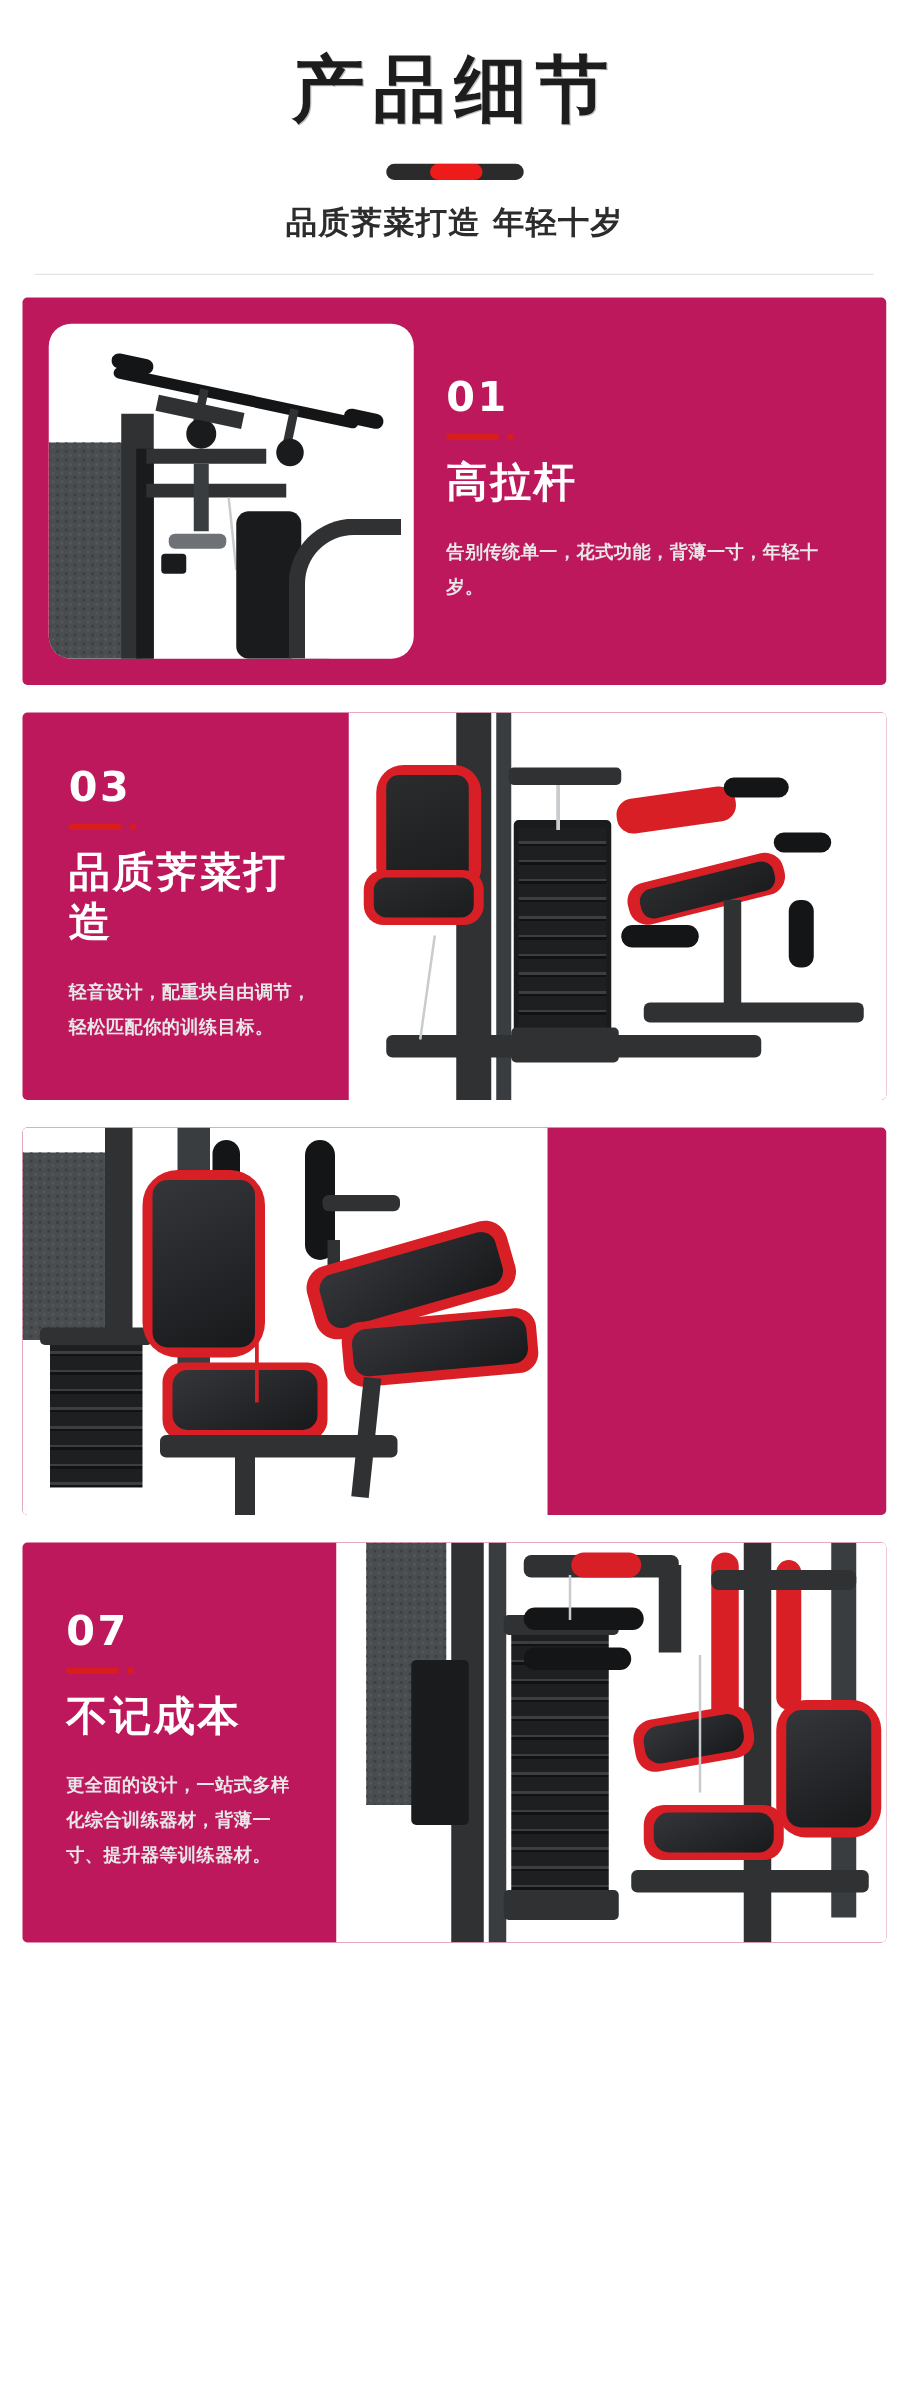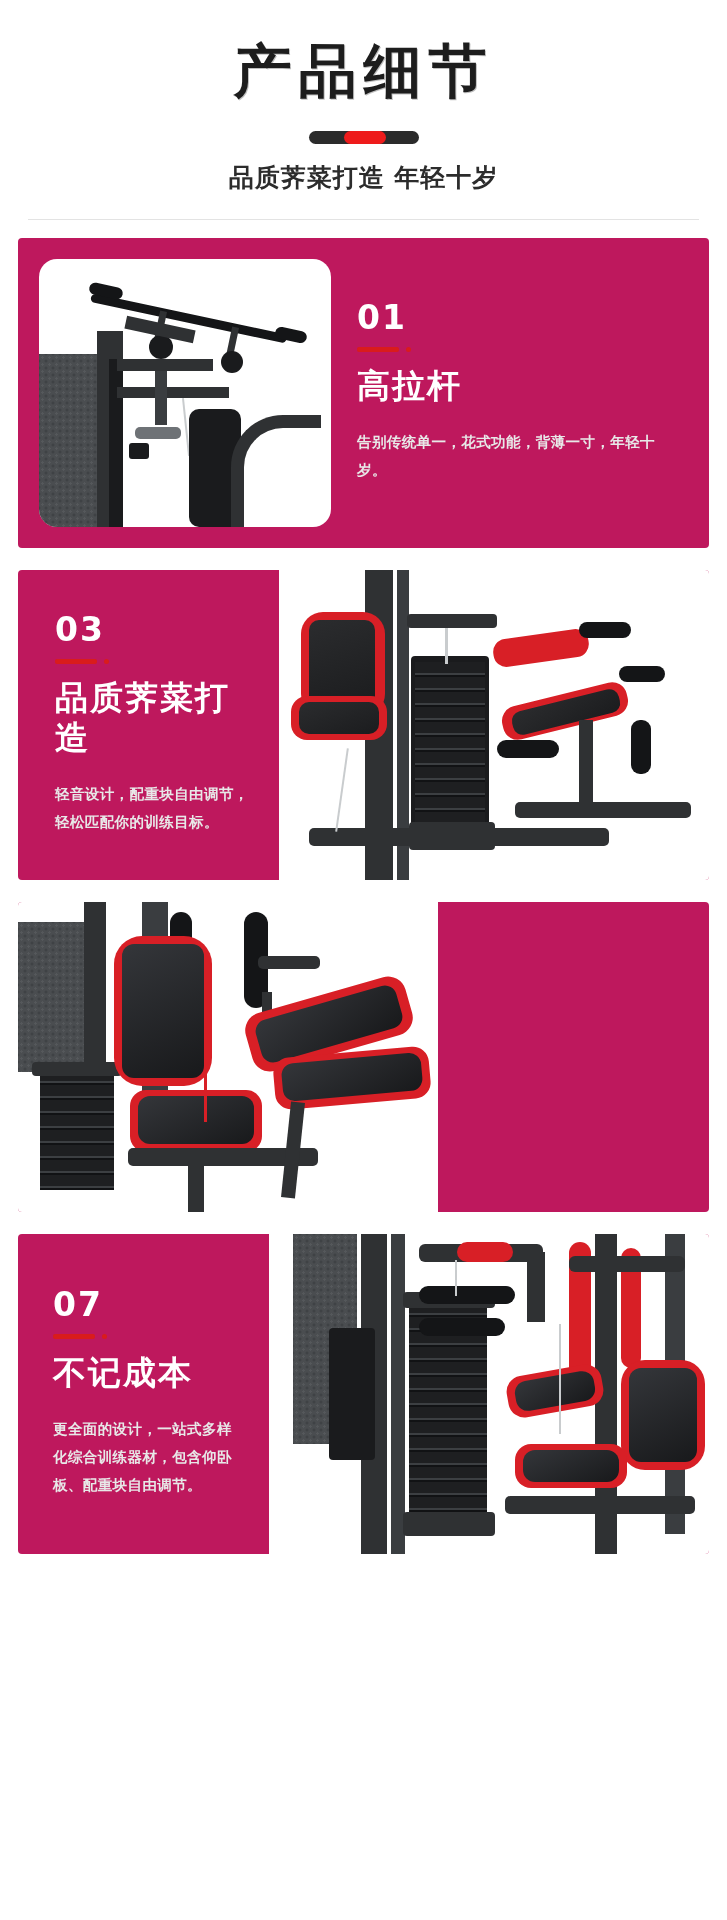--- a/index.html
+++ b/index.html
@@ -313,18 +313,18 @@
         <div class="ph cable" style="left:290px;top:90px;width:2px;height:110px;"></div>
         <div class="ph cable" style="left:186px;top:26px;width:2px;height:36px;"></div>
       </div>
       <div class="textcol pad-left" style="max-width:250px;">
         <div class="num">07</div>
         <div class="dashdot">
           <span class="dash"></span>
           <span class="dot"></span>
         </div>
         <div class="ctitle">不记成本</div>
-        <div class="cdesc">更全面的设计，一站式多样化综合训练器材，包含仰卧板、配重块自由调节。</div>
+        <div class="cdesc">更全面的设计，一站式多样化综合训练器材，背薄一寸、提升器等训练器材。</div>
       </div>
     </div>
 
   </div>
 </div>
 
 </body></html>

